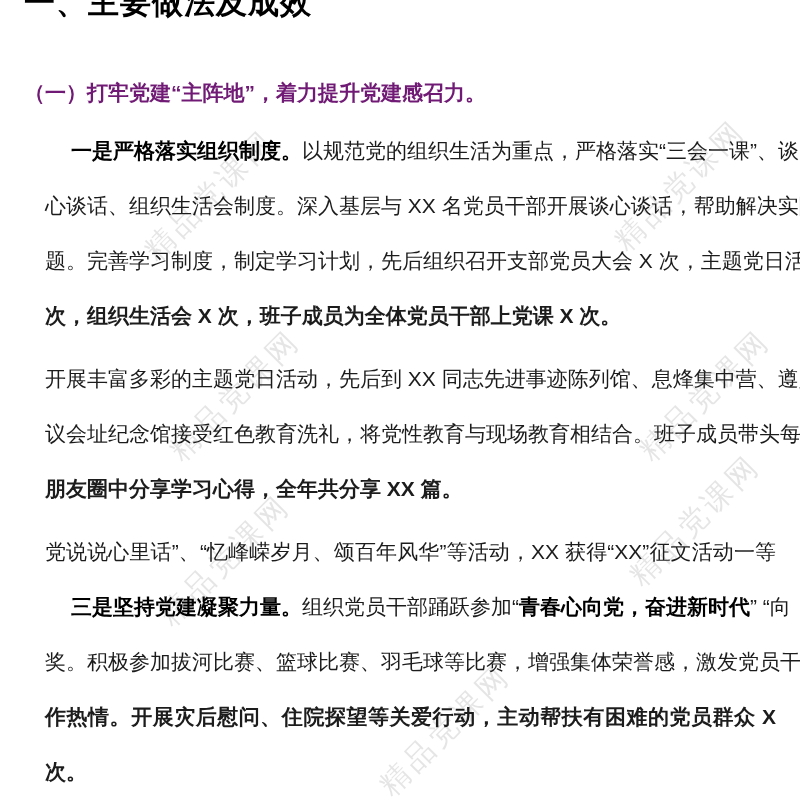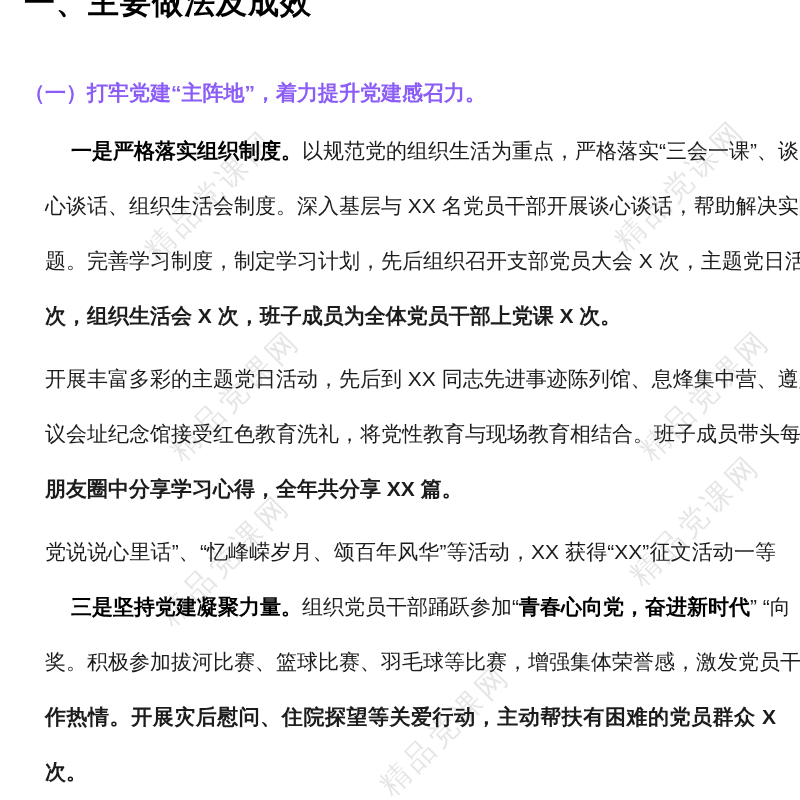--- a/index.html
+++ b/index.html
@@ -51,21 +51,21 @@
     line-height: 36px;
     font-weight: 700;
     color: #000;
     letter-spacing: 1px;
   }
   .section-heading {
     margin-top: 57px;
     font-size: 21px;
     line-height: 30px;
     font-weight: 700;
-    color: #8b5cf6;
+    color: #701a75;
   }
   .para { margin-top: 8px; }
   .para.first { margin-top: 15px; }
   .line {
     font-size: 21px;
     line-height: 55px;
     text-align: justify;
     text-align-last: justify;
     white-space: nowrap;
     color: #1c1c1c;

